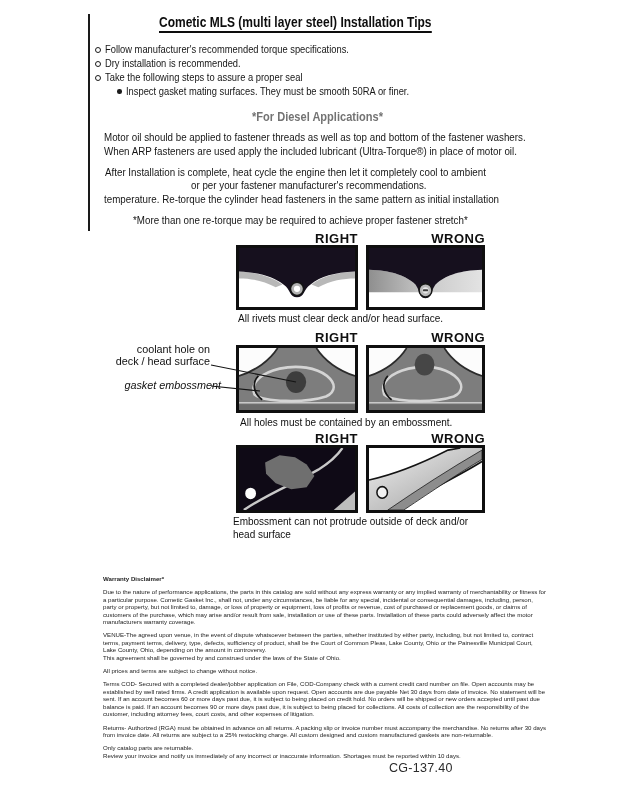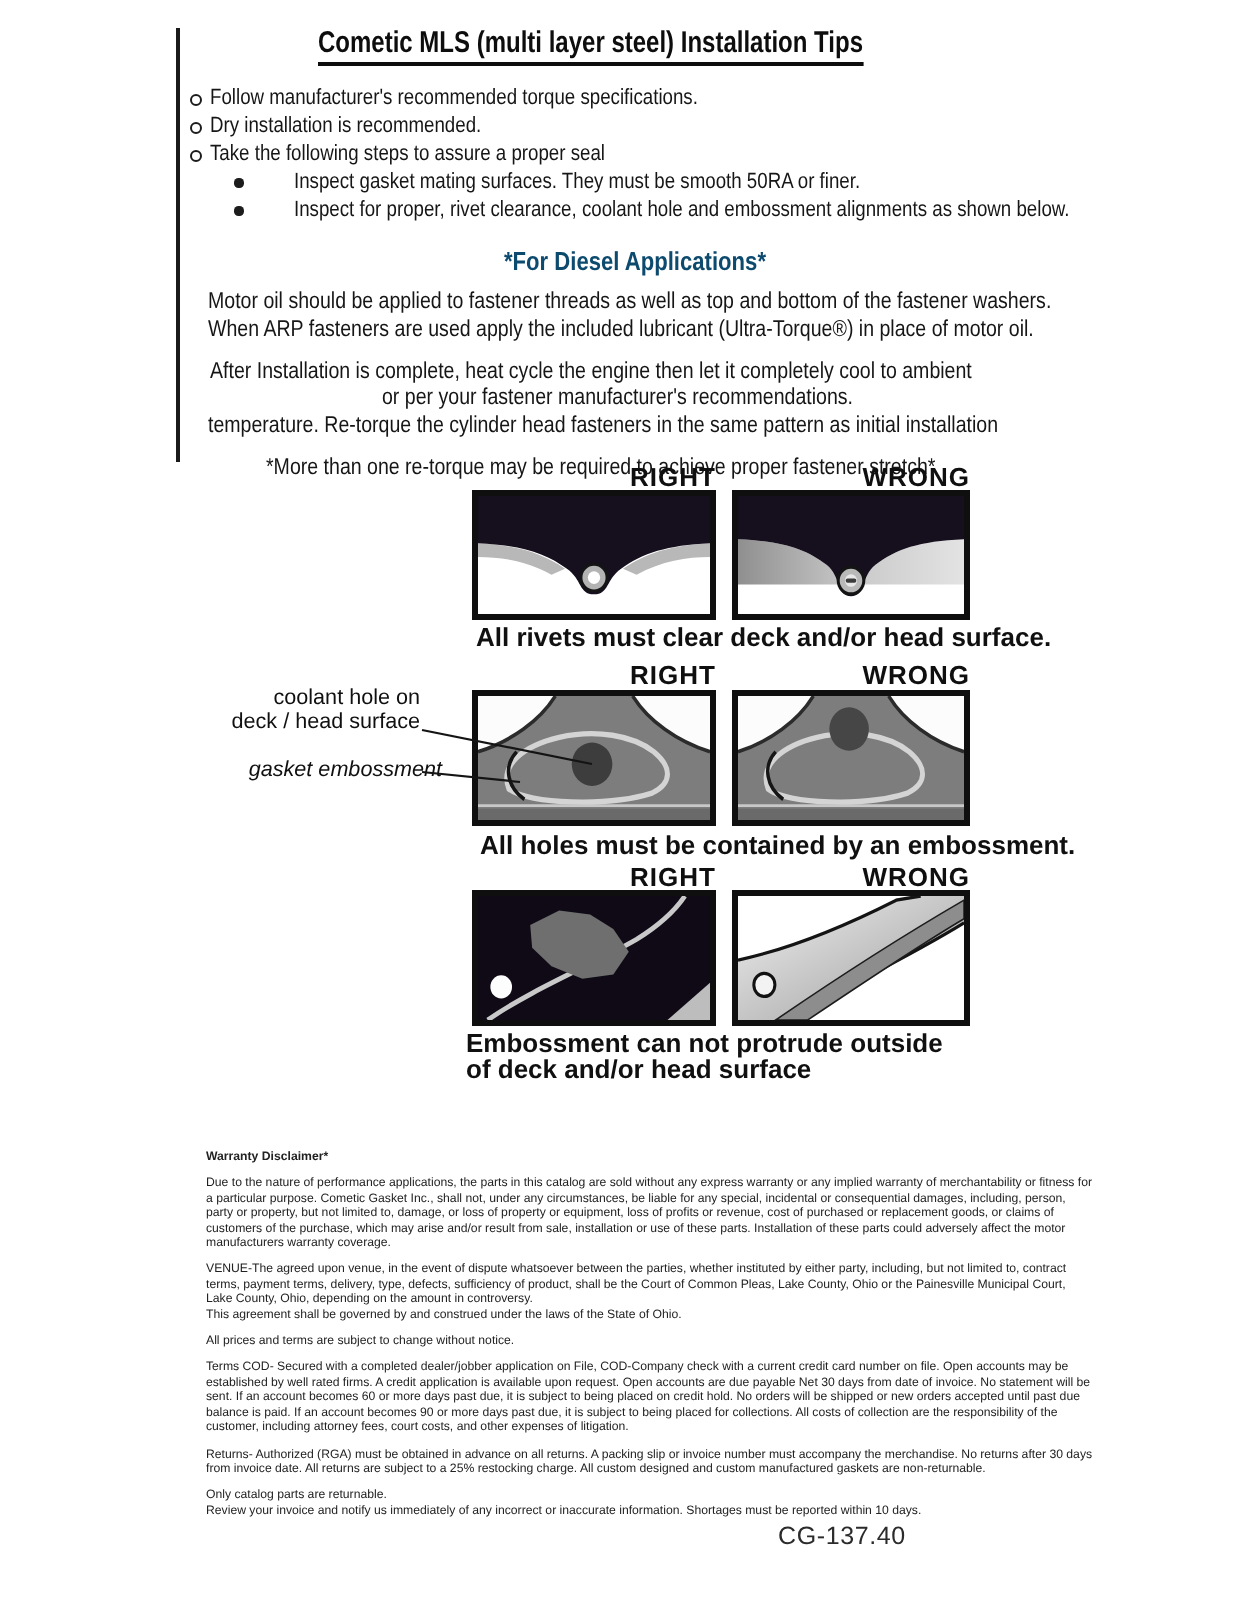--- a/index.html
+++ b/index.html
@@ -12,32 +12,32 @@
   
   .intro{position:absolute;left:95px;top:13px;width:460px;text-align:center;}
   .title-wrap{margin-left:9px;margin-bottom:9px;}
   .title{
     display:inline-block;font-size:15px;font-weight:bold;color:#0d0d0d;
     border-bottom:2px solid #0d0d0d;padding-bottom:1px;
     transform:scaleX(0.80);transform-origin:0 50%;white-space:nowrap;
   }
   .cx{transform:scaleX(0.85);transform-origin:0 50%;white-space:nowrap;display:inline-block;}
   .b-row{display:flex;align-items:flex-start;font-size:11px;line-height:14px;}
-  .b-sub{margin-left:22px;gap:21px;}
+  .b-sub{margin-left:22px;}
   .mo{flex:none;width:4px;height:4px;border:1px solid #1c1c1c;border-radius:50%;margin:5px 4px 0 0;}
   .mf{flex:none;width:4.5px;height:4.5px;background:#1c1c1c;border-radius:50%;margin:5px 4px 0 0;}
-  .diesel-h{margin:11px 0 0 9px;font-size:13px;font-weight:bold;color:#0c4a6e;}
+  .diesel-h{margin:11px 0 0 9px;font-size:13px;font-weight:bold;color:#737373;}
   .body-p{margin:7px 0 0 9px;font-size:11.5px;line-height:13.8px;}
   .body-p div{height:13.8px;}
 
   
   .dg-label{position:absolute;font-size:13px;font-weight:bold;color:#0f0f0f;text-align:right;letter-spacing:0.5px;}
   .dg-box{position:absolute;border:3px solid #0f0f0f;background:#fff;box-sizing:border-box;}
   .dg-box svg{display:block;width:100%;height:100%;}
-  .dg-cap{position:absolute;font-size:13px;line-height:12.5px;color:#101010;font-weight:bold;}
+  .dg-cap{position:absolute;font-size:10px;line-height:12.5px;color:#101010;}
   .ann{position:absolute;font-size:10.8px;line-height:12px;color:#101010;text-align:right;}
   .leader{position:absolute;z-index:5;}
 
   
   .legal{position:absolute;left:103px;top:575px;width:444px;font-size:6.1px;line-height:7.4px;color:#222;}
   .legal p{margin:0 0 6px 0;}
   .legal p.tight{margin:0;}
   .legal .lh{font-weight:bold;margin:0 0 6px 0;}
 
   .pagenum{position:absolute;left:389px;top:761px;font-size:12.5px;color:#2b2b2b;letter-spacing:0.3px;}
@@ -61,24 +61,20 @@
       <span class="mo"></span>
       <span class="cx">Dry installation is recommended.</span>
     </div>
     <div class="b-row">
       <span class="mo"></span>
       <span class="cx">Take the following steps to assure a proper seal</span>
     </div>
     <div class="b-row b-sub">
       <span class="mf"></span>
       <span class="cx">Inspect gasket mating surfaces.  They must be smooth 50RA or finer.</span>
-    </div>
-    <div class="b-row b-sub">
-      <span class="mf"></span>
-      <span class="cx">Inspect for proper, rivet clearance, coolant hole and embossment alignments as shown below.</span>
     </div>
 
     <div class="diesel-h"><span class="cx">*For Diesel Applications*</span></div>
 
     <div class="body-p">
       <div><span class="cx">Motor oil should be applied to fastener threads as well as top and bottom of the fastener washers.</span></div>
       <div><span class="cx">When ARP fasteners are used apply the included lubricant (Ultra-Torque®) in place of motor oil.</span></div>
     </div>
     <div class="body-p">
       <div><span class="cx">After Installation is complete, heat cycle the engine then let it completely cool to ambient</span></div>

